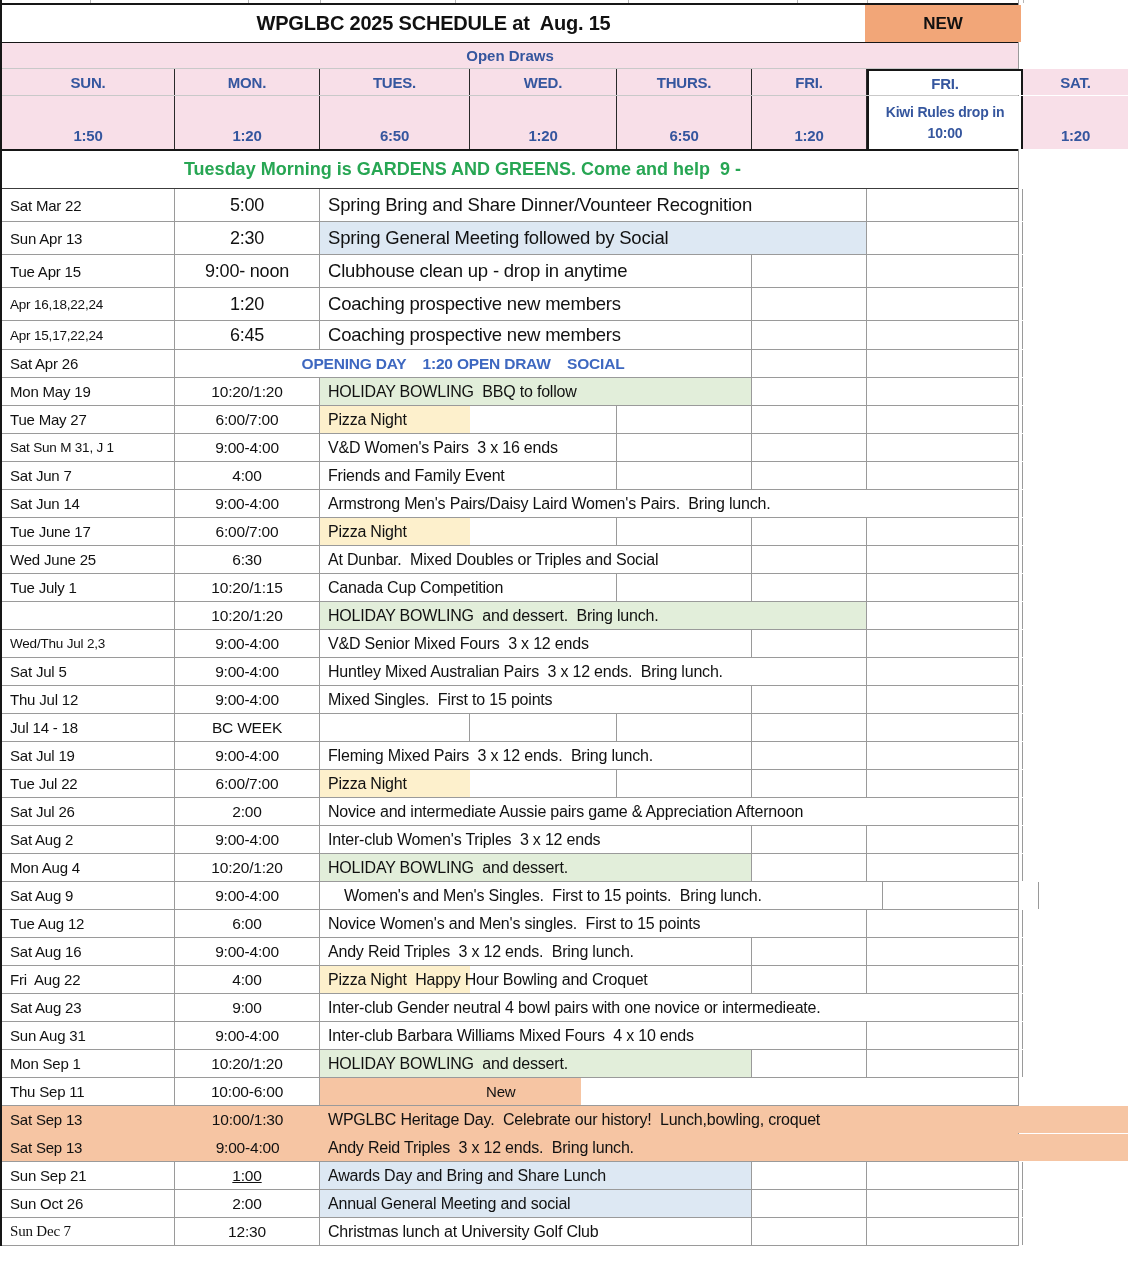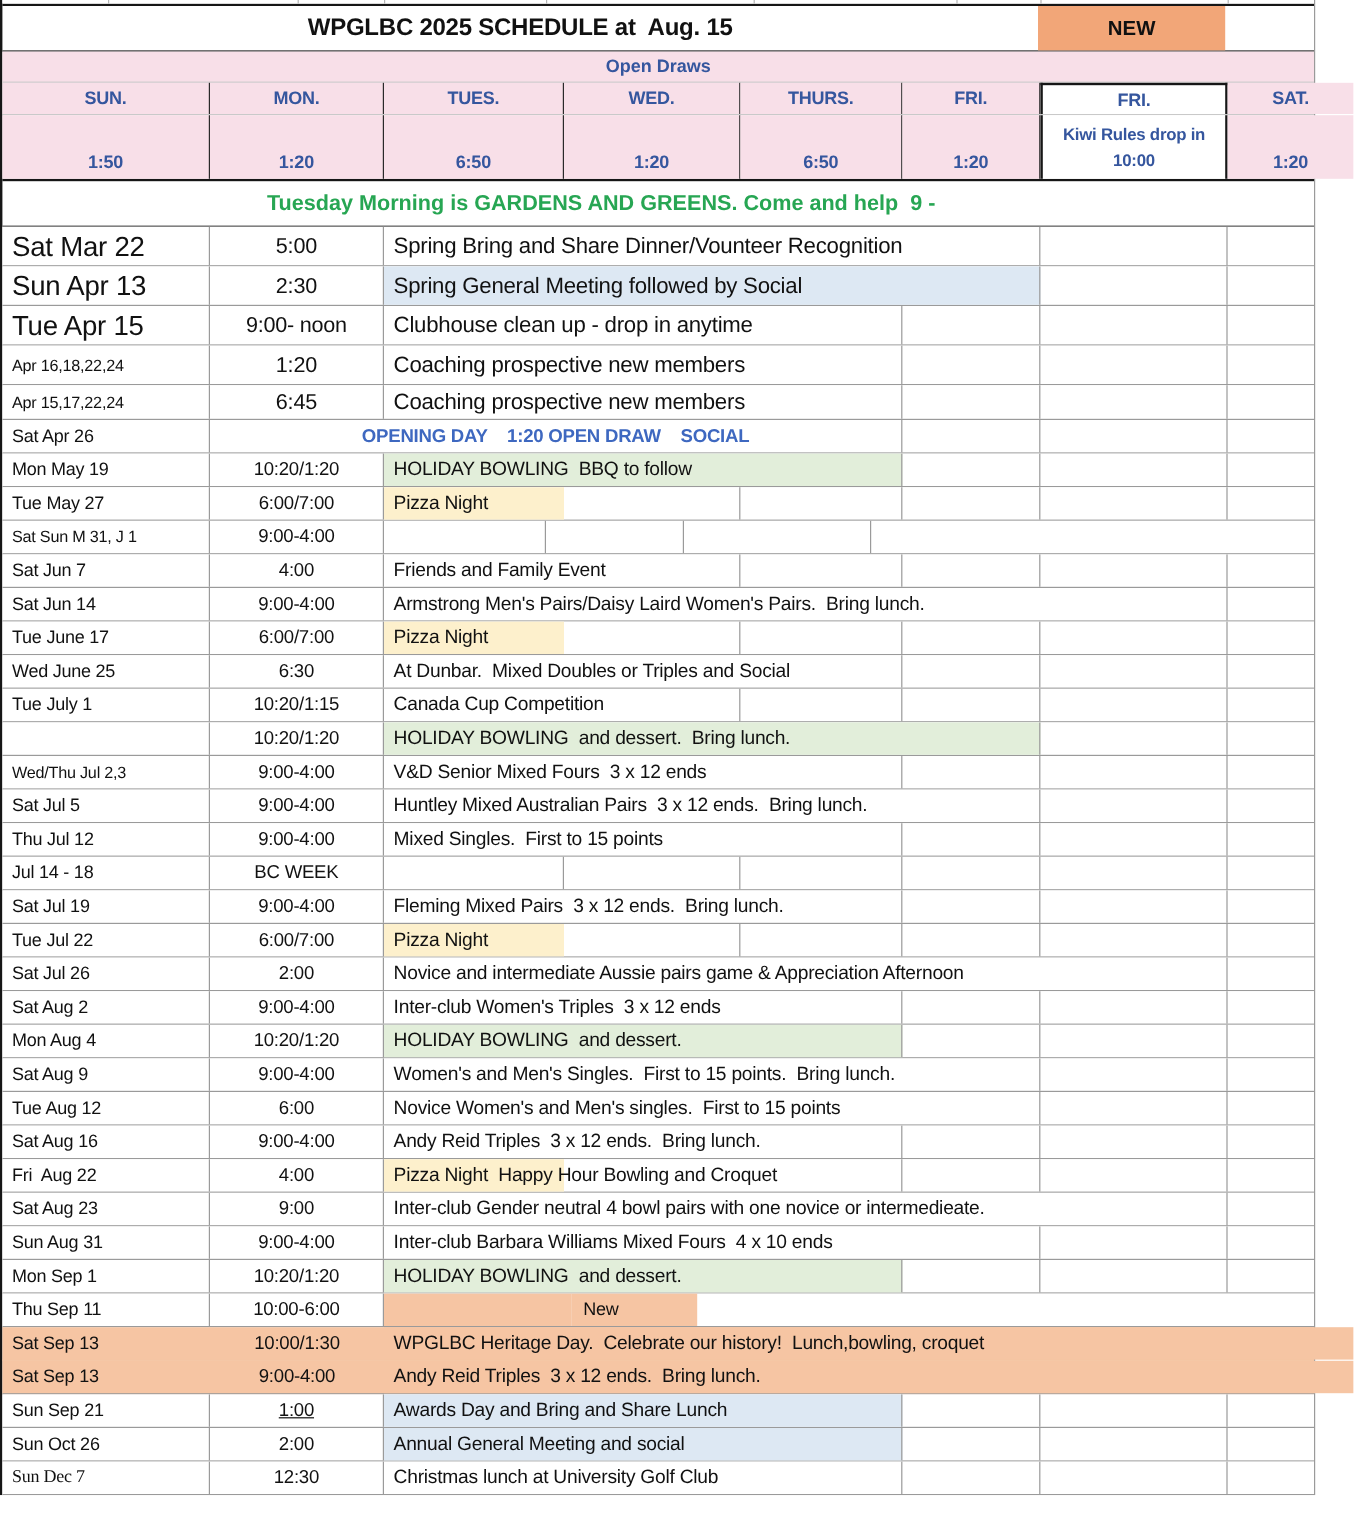--- a/index.html
+++ b/index.html
@@ -10,21 +10,21 @@
     --ghl:#e2eeda;
     --yhl:#fdf0cc;
     --bhl:#dde8f3;
     --ohl:#f6c5a3;
     --badge:#f2a678;
     --grid:#9a9a9a;
     --dark:#161616;
   }
   html,body{margin:0;padding:0;background:#fff;}
   body{font-family:"Liberation Sans","DejaVu Sans",sans-serif;color:#111;}
-  .sheet{width:1096px;box-sizing:border-box;border-left:2px solid var(--dark);border-right:1px solid var(--grid);}
+  .sheet{width:1019px;box-sizing:border-box;border-left:2px solid var(--dark);border-right:1px solid var(--grid);}
   .ticks{position:relative;height:3px;background:#fff;}
   .ticks i{position:absolute;top:0;width:1px;height:3px;background:#b5b5b5;}
   
   .titlerow{display:flex;height:40px;border-top:2px solid var(--dark);border-bottom:1px solid var(--dark);box-sizing:border-box;}
   .titlecell{flex:0 0 863px;display:flex;align-items:center;justify-content:center;font-weight:700;font-size:20px;letter-spacing:-0.2px;white-space:pre;}
   .badge{flex:0 0 156px;display:flex;align-items:center;justify-content:center;background:var(--badge);font-weight:700;font-size:17px;}
   .titlefill{flex:1 1 auto;}
   .opendraws{height:26px;background:var(--pink);display:flex;align-items:center;justify-content:center;
     color:var(--hdrblue);font-weight:700;font-size:15px;border-bottom:1px solid #c9c9c9;box-sizing:border-box;}
   .dayrow,.timerow{display:flex;box-sizing:border-box;}
@@ -43,21 +43,21 @@
   
   .row{display:flex;height:28px;box-sizing:border-box;border-bottom:1px solid var(--grid);background:#fff;}
   .row.lg{height:33px;}
   .row.md{height:29px;}
   .row.orangerow{background:var(--ohl);}
   .row.nb{border-bottom-color:var(--ohl);}
   .cell{box-sizing:border-box;height:100%;display:flex;align-items:center;flex:0 0 auto;white-space:pre;letter-spacing:-0.2px;}
   .date{padding-left:8px;font-size:15px;}
   .date.sm{font-size:13.5px;}
   .lg .date.sm,.md .date.sm{font-size:13.5px;}
-  .lg .date,.md .date{font-size:23px;}
+  .lg .date,.md .date{font-size:15px;}
   .time{justify-content:center;font-size:15.5px;}
   .lg .time,.md .time{font-size:18px;}
   .desc{padding-left:8px;font-size:16px;overflow:visible;}
   .lg .desc,.md .desc{font-size:18.5px;}
   .b{font-weight:400;}
   .merged{justify-content:center;color:var(--oplblue);font-weight:700;font-size:15.5px;}
   .newlab{padding-left:10px;font-size:15px;}
   .bR{border-right:1px solid var(--grid);}
   .hl-green{background:var(--ghl);}
   .hl-yellow{background:var(--yhl);}
@@ -172,20 +172,21 @@
         <div class="cell desc hl-yellow" style="flex: 0 0 150px;"><span class="b">Pizza Night</span></div>
         <div class="cell filler bR" style="flex: 0 0 147px;"></div>
         <div class="cell filler bR" style="flex: 0 0 135px;"></div>
         <div class="cell filler bR" style="flex: 0 0 115px;"></div>
         <div class="cell filler bR" style="flex: 0 0 156px;"></div>
         <div class="cell filler" style="flex: 0 0 105px;"></div>
       </div>
       <div class="row">
         <div class="cell date sm bR" style="flex: 0 0 173px;">Sat Sun M 31, J 1</div>
         <div class="cell time bR" style="flex: 0 0 145px;">9:00-4:00</div>
+        <div class="cell desc bR" style="flex: 0 0 297px;"><span>V&amp;D Women's Pairs  3 x 16 ends</span></div>
         <div class="cell filler bR" style="flex: 0 0 135px;"></div>
         <div class="cell filler bR" style="flex: 0 0 115px;"></div>
         <div class="cell filler bR" style="flex: 0 0 156px;"></div>
         <div class="cell filler" style="flex: 0 0 105px;"></div>
       </div>
       <div class="row">
         <div class="cell date bR" style="flex: 0 0 173px;">Sat Jun 7</div>
         <div class="cell time bR" style="flex: 0 0 145px;">4:00</div>
         <div class="cell desc bR" style="flex: 0 0 297px;"><span>Friends and Family Event</span></div>
         <div class="cell filler bR" style="flex: 0 0 135px;"></div>
@@ -302,21 +303,21 @@
         <div class="cell date b bR" style="flex: 0 0 173px;">Mon Aug 4</div>
         <div class="cell time bR" style="flex: 0 0 145px;">10:20/1:20</div>
         <div class="cell desc hl-green bR" style="flex: 0 0 432px;"><span class="b">HOLIDAY BOWLING</span><span>  and dessert.</span></div>
         <div class="cell filler bR" style="flex: 0 0 115px;"></div>
         <div class="cell filler bR" style="flex: 0 0 156px;"></div>
         <div class="cell filler" style="flex: 0 0 105px;"></div>
       </div>
       <div class="row">
         <div class="cell date bR" style="flex: 0 0 173px;">Sat Aug 9</div>
         <div class="cell time bR" style="flex: 0 0 145px;">9:00-4:00</div>
-        <div class="cell desc bR" style="flex: 0 0 547px;"><span>Women's and Men's Singles.  First to 15 points.  Bring lunch.</span></div>
+        <div class="cell desc bR" style="flex: 0 0 547px; margin-left: 16px;"><span>Women's and Men's Singles.  First to 15 points.  Bring lunch.</span></div>
         <div class="cell filler bR" style="flex: 0 0 156px;"></div>
         <div class="cell filler" style="flex: 0 0 105px;"></div>
       </div>
       <div class="row">
         <div class="cell date bR" style="flex: 0 0 173px;">Tue Aug 12</div>
         <div class="cell time bR" style="flex: 0 0 145px;">6:00</div>
         <div class="cell desc bR" style="flex: 0 0 547px;"><span>Novice Women's and Men's singles.  First to 15 points</span></div>
         <div class="cell filler bR" style="flex: 0 0 156px;"></div>
         <div class="cell filler" style="flex: 0 0 105px;"></div>
       </div>

